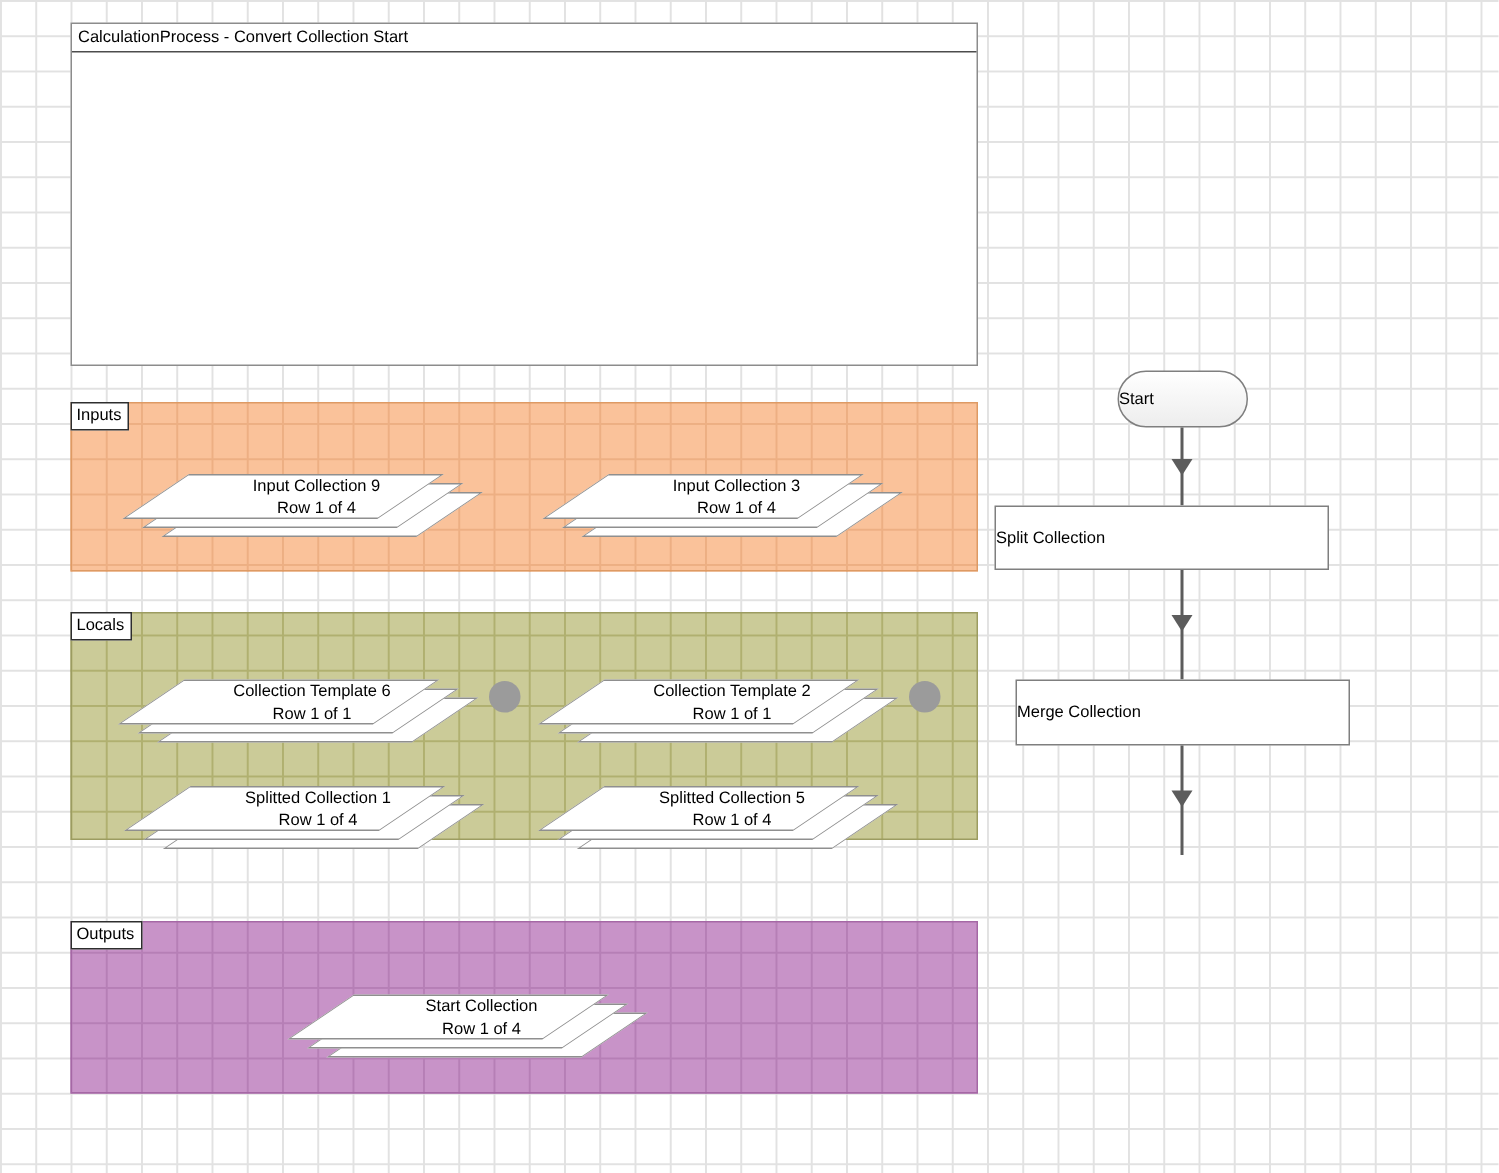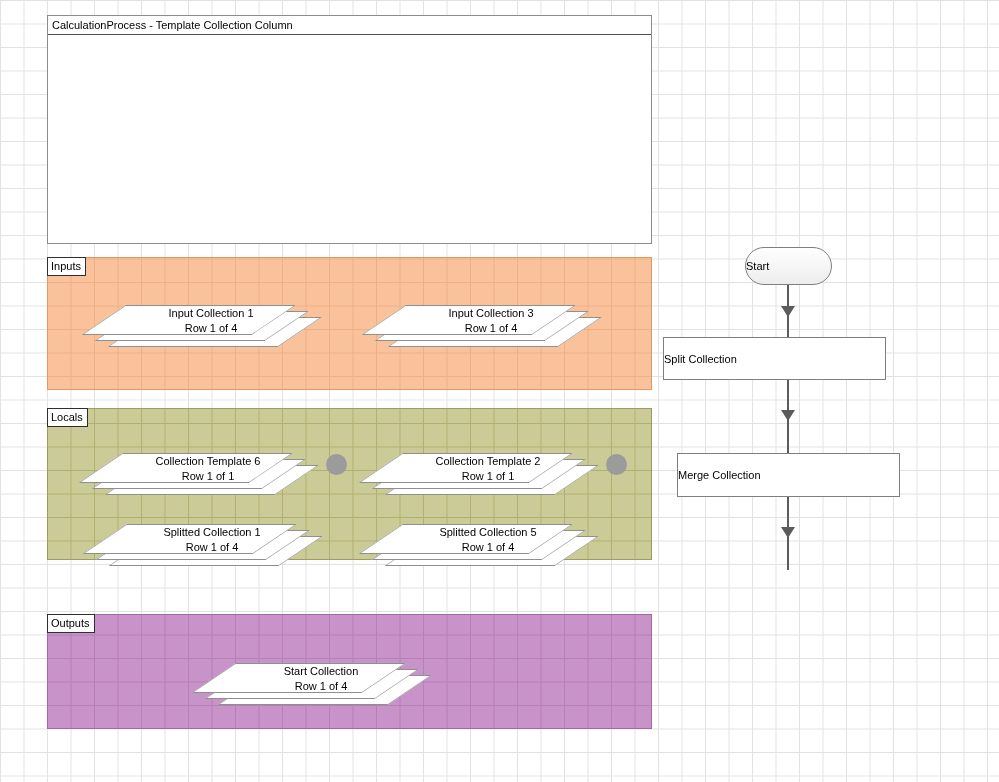--- a/index.html
+++ b/index.html
@@ -30,21 +30,21 @@
   }
   .desc-body{width:100%;height:calc(100% - 19px);}
 
   
   .section{
     position:absolute;left:47px;width:605px;box-sizing:border-box;
     background-size:23.5px 23.5px;
     background-attachment:fixed,fixed;
   }
   .section-inputs{
-    top:257px;height:133px;
+    top:268px;height:113px;
     background-color:#fac29a;border:1px solid #de9a64;
     background-image:
       linear-gradient(to right,#edaf83 1px,transparent 1px),
       linear-gradient(to bottom,#edaf83 1px,transparent 1px);
   }
   .section-locals{
     top:408px;height:152px;
     background-color:#cbcb98;border:1px solid #9c9c61;
     background-image:
       linear-gradient(to right,#b0b070 1px,transparent 1px),
@@ -109,33 +109,33 @@
     border-left:7px solid transparent;border-right:7px solid transparent;
     border-top:11px solid #5c5c5c;
   }
 </style>
 </head>
 <body>
 
 <div class="canvas">
 
   <div class="desc-box">
-    <div class="desc-title">CalculationProcess - Template Collection Column</div>
+    <div class="desc-title">CalculationProcess - Convert Collection Start</div>
     <div class="desc-body"></div>
   </div>
 
   <div class="section section-inputs">
     <div class="section-label">Inputs</div>
 
     <div class="stage" style="left:78px;top:47px">
       <div class="sheet s3"></div>
       <div class="sheet s2"></div>
       <div class="sheet s1"></div>
       <div class="stage-text">
-        <div>Input Collection 1</div>
+        <div>Input Collection 9</div>
         <div>Row 1 of 4</div>
       </div>
     </div>
 
     <div class="stage" style="left:358px;top:47px">
       <div class="sheet s3"></div>
       <div class="sheet s2"></div>
       <div class="sheet s1"></div>
       <div class="stage-text">
         <div>Input Collection 3</div>

